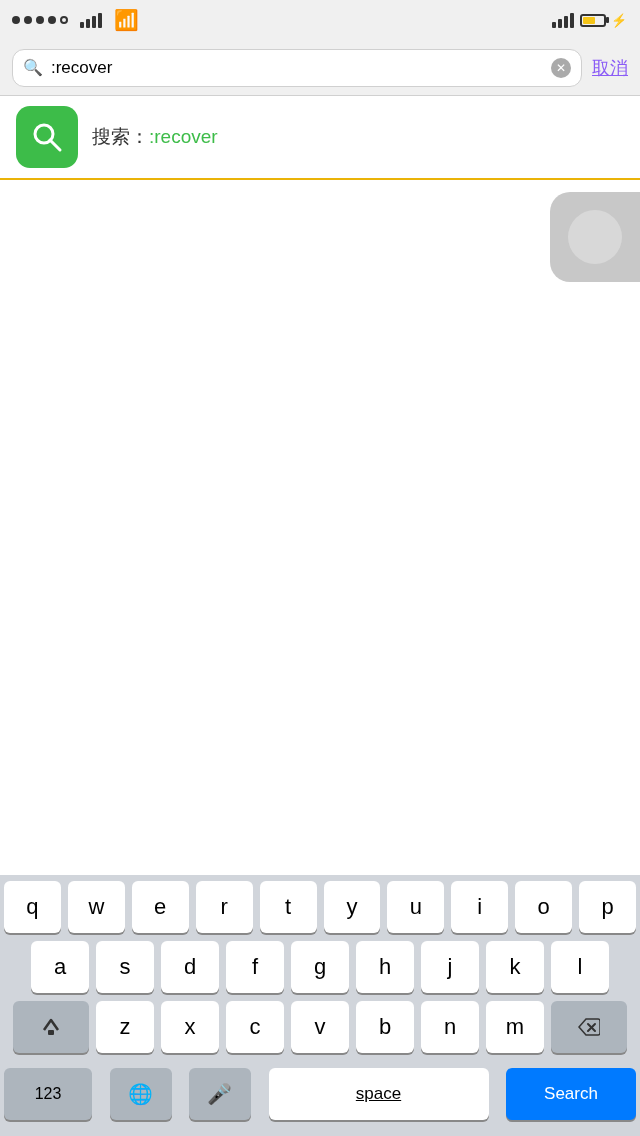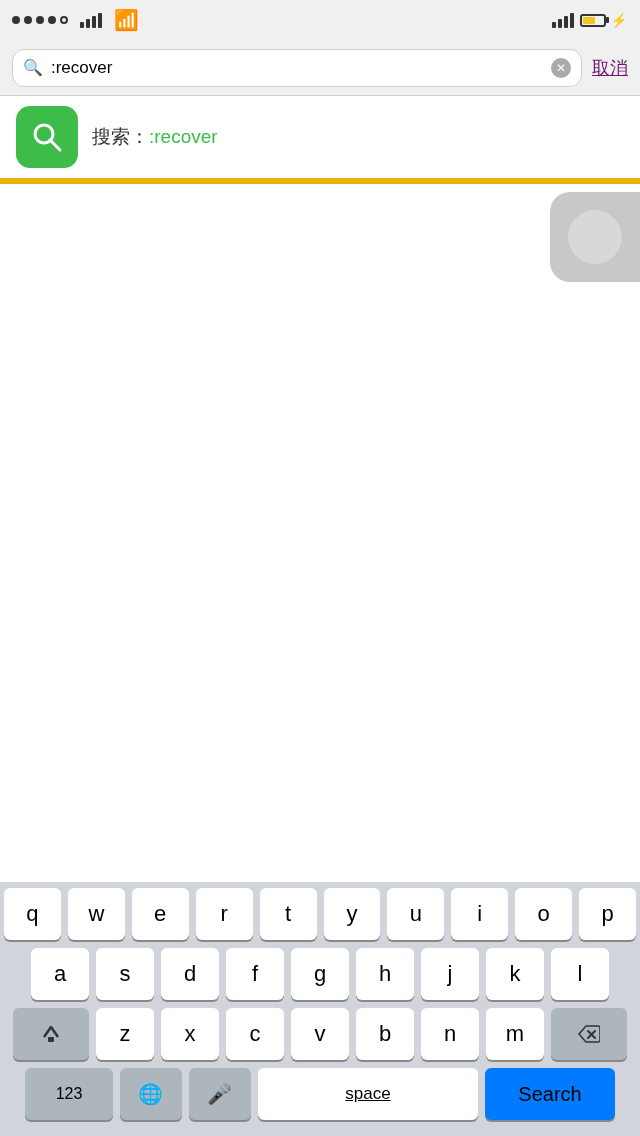--- a/index.html
+++ b/index.html
@@ -98,34 +98,34 @@
       font-size: 18px;
       cursor: pointer;
       width: 20px; height: 20px;
       border-radius: 50%;
       background: #aaa;
       display: flex; align-items: center; justify-content: center;
       color: white;
       font-size: 12px;
     }
     .cancel-btn {
-      color: #701a75;
+      color: #8b5cf6;
       font-size: 18px;
       cursor: pointer;
       white-space: nowrap;
       text-decoration: underline;
     }
 
     
     .suggestion-row {
       display: flex;
       align-items: center;
       padding: 10px 16px;
       gap: 14px;
-      border-bottom: 6px solid #eab308;
+      border-bottom: 2px solid #eab308;
       background: #fff;
     }
     .search-icon-box {
       width: 62px; height: 62px;
       background: #3DBC49;
       border-radius: 14px;
       display: flex; align-items: center; justify-content: center;
     }
     .search-icon-box svg {
       width: 34px; height: 34px;
@@ -201,24 +201,24 @@
       color: #000;
     }
     .key.space {
       flex: 3;
       max-width: 220px;
       font-size: 17px;
       text-decoration: underline;
     }
     .key.search-key {
       background: #007AFF;
-      color: #000000;
+      color: #ffffff;
       flex: 2;
       max-width: 130px;
-      font-size: 20px;
+      font-size: 17px;
       font-weight: 500;
     }
     .key.num-key {
       background: #adb5bd;
       font-size: 16px;
     }
     .key.globe-key {
       background: #adb5bd;
       font-size: 20px;
     }
@@ -232,23 +232,23 @@
       flex: 1.4;
       max-width: 76px;
     }
     .key.shift-key {
       background: #adb5bd;
       flex: 1.4;
       max-width: 76px;
     }
 
     .bottom-row {
-      padding: 6px 4px 16px;
-      display: flex;
-      justify-content: center;
+      padding: 13px 4px 16px;
+      display: flex;
+      justify-content: space-between;
       gap: 7px;
     }
   </style>
 </head>
 <body>
 
 <div class="status-bar">
   <div class="status-left">
     <div class="status-dots">
       <div class="dot"></div>

